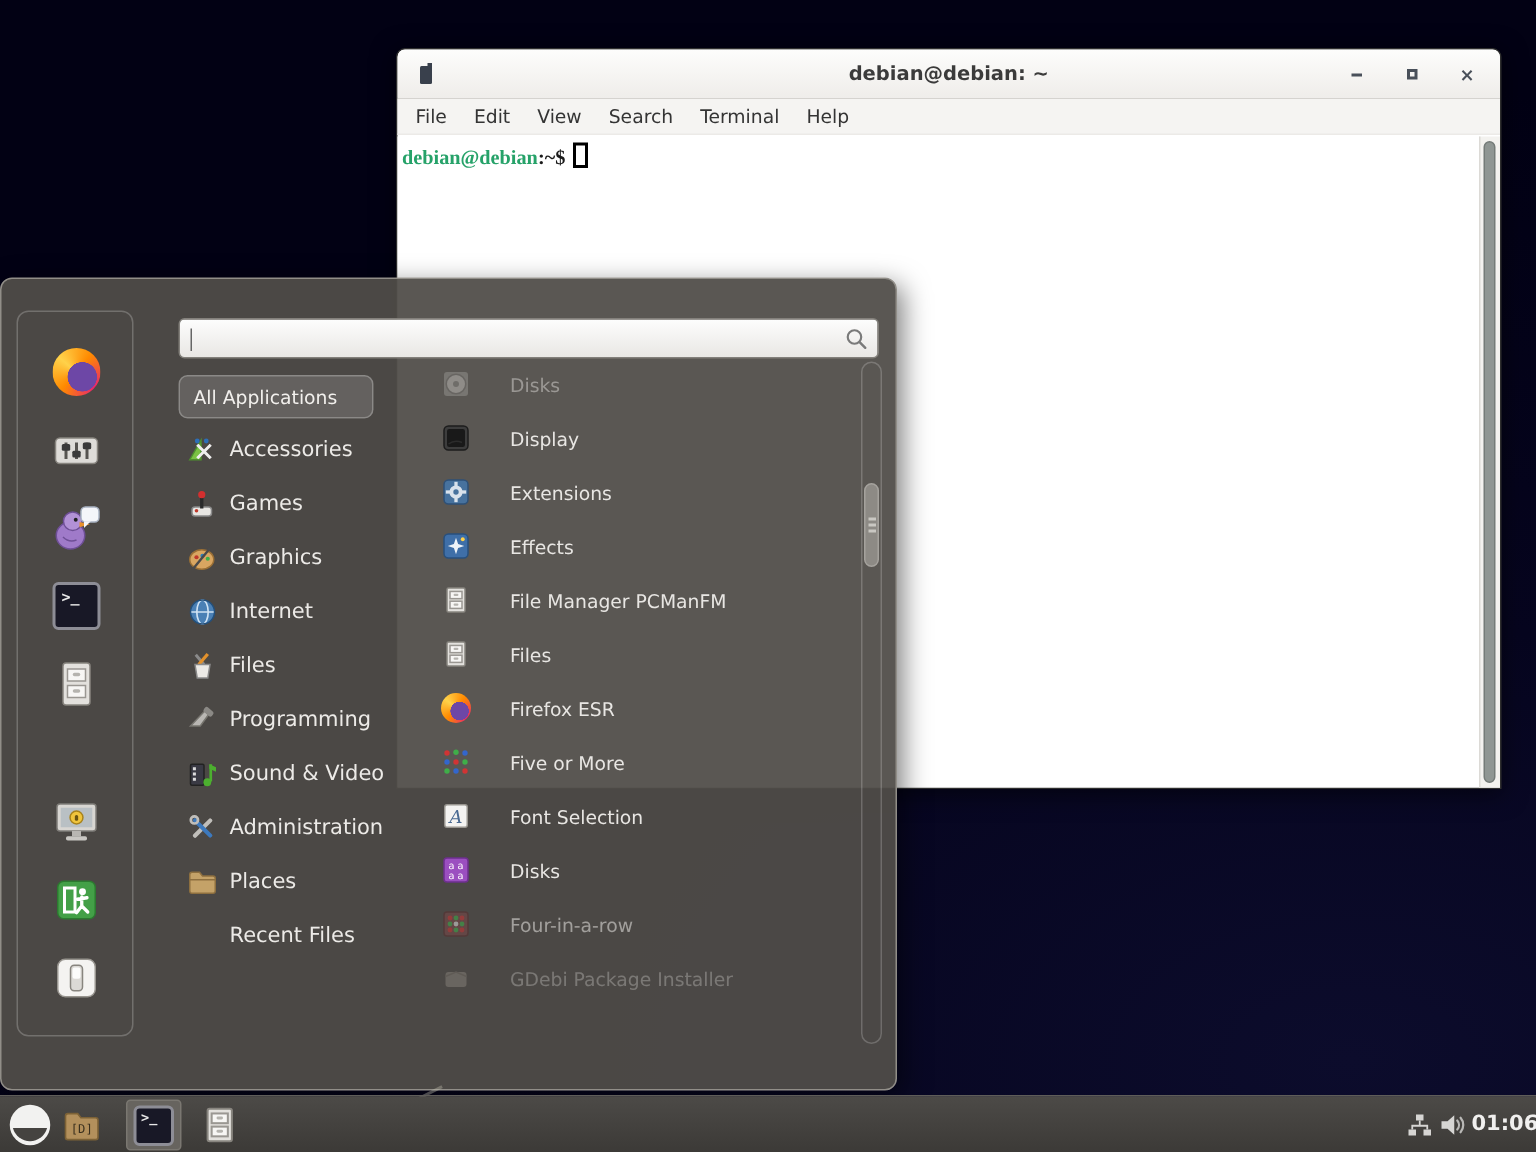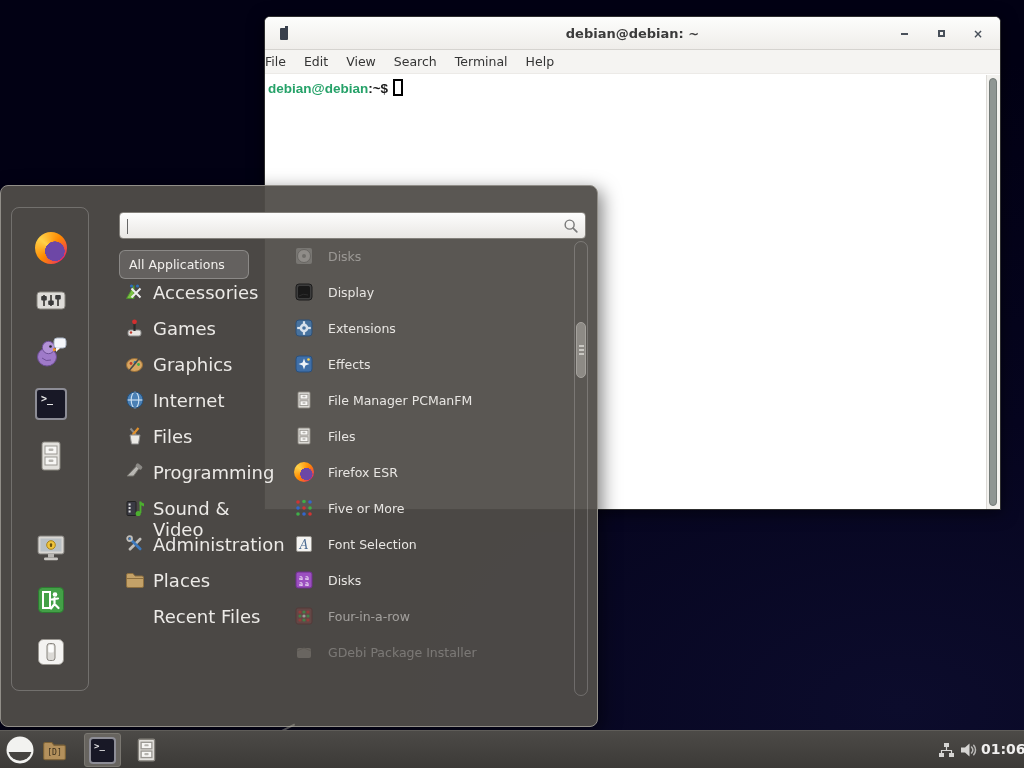--- a/index.html
+++ b/index.html
@@ -2,40 +2,40 @@
 <html><head>
 <meta charset="utf-8">
 <style>
   * { margin:0; padding:0; box-sizing:border-box; }
   html,body { width:1024px; height:768px; overflow:hidden; }
   body { font-family:"DejaVu Sans", sans-serif; }
   #screen { position:relative; width:1024px; height:768px; overflow:hidden;
     background: radial-gradient(1100px 650px at 88% 92%, #0c0c2c 0%, #06051f 45%, #020114 100%); }
 
   
-  #terminal-window { position:absolute; left:264px; top:16px; width:737px; height:494px;
+  #terminal-window { position:absolute; left:264px; top:32px; width:737px; height:494px;
     background:#ffffff; border:1px solid #2e2e2e; border-radius:6px 6px 0 0;
     box-shadow:0 3px 16px rgba(0,0,0,.55); z-index:1; }
   .titlebar { position:relative; height:33px; background:linear-gradient(#fdfdfc,#efedea);
     border-bottom:1px solid #d5d3cf; border-radius:5px 5px 0 0; }
   .titlebar-title { position:absolute; left:0; right:0; top:0; line-height:33px; text-align:center;
     font-size:13px; font-weight:bold; color:#3b3b3b; }
   .titlebar-appicon { position:absolute; left:15px; top:11px; width:8px; height:12px;
     background:#39404c; border-radius:1px; }
   .titlebar-appicon:after { content:""; position:absolute; left:5px; top:-2px; width:3px; height:4px; background:#39404c; }
   .win-controls { position:absolute; right:14px; top:0; height:33px; display:flex; align-items:center; gap:21px; }
   .wc { width:16px; height:16px; display:flex; align-items:center; justify-content:center; cursor:default; }
   .wc-min-glyph { width:7px; height:2px; background:#49505a; }
   .wc-max-glyph { width:7px; height:7px; border:2px solid #49505a; }
   .wc-close-glyph { color:#49505a; font-size:12px; font-weight:bold; line-height:1; }
-  .menubar { display:flex; align-items:center; height:24px; background:#f5f4f2; gap:18px;
+  .menubar { display:flex; align-items:center; height:24px; background:#f5f4f2; padding-left:12px; gap:18px;
     font-size:12.5px; color:#343434; border-bottom:1px solid #eceae7; }
   .menubar span { cursor:default; }
   .term-content { position:absolute; left:0; top:58px; right:0; bottom:0; background:#fff; }
-  .prompt-line { position:absolute; left:3px; top:4px; font-family:Liberation Sans, sans-serif;
+  .prompt-line { position:absolute; left:3px; top:4px; font-family:Liberation Serif, serif;
     font-size:13.5px; font-weight:bold; white-space:pre; }
   .prompt-user { color:#26a269; }
   .prompt-rest { color:#1a1a1a; }
   .term-cursor { display:inline-block; width:10px; height:17px; border:2px solid #000;
     vertical-align:text-bottom; margin-left:5px; background:#fff; }
   .term-scrollbar { position:absolute; right:0; top:0; bottom:0; width:14px; background:#f3f2ef;
     border-left:1px solid #dcdad6; }
   .term-scroll-thumb { position:absolute; left:2px; right:3px; top:3px; bottom:3px;
     background:#8f9693; border:1px solid #747b78; border-radius:5px; }
 
@@ -56,27 +56,27 @@
   #search-input { position:absolute; left:6px; top:2px; width:430px; height:21px; border:none; outline:none;
     background:transparent; font-size:13px; color:#333; caret-color:#555; }
   .search-caret { position:absolute; left:7px; top:6px; width:1px; height:15px; background:#666; }
   .search-mag { position:absolute; right:5px; top:4px; }
 
   #all-apps-btn { position:absolute; left:118px; top:64px; width:130px; height:29px;
     background:rgba(255,255,255,.14); border:1px solid rgba(255,255,255,.25); border-radius:6px;
     color:#f2f0ed; font-size:12.5px; display:flex; align-items:center; padding-left:9px; cursor:pointer; }
 
   #categories { position:absolute; left:120px; top:96px; width:150px; }
-  .cat-row { height:36px; display:flex; align-items:flex-start; gap:8px; padding-left:4px;
-    color:#eceae7; font-size:18px; cursor:pointer; }
+  .cat-row { height:36px; display:flex; align-items:center; gap:8px; padding-left:4px;
+    color:#eceae7; font-size:14px; cursor:pointer; }
   .cat-icon { width:20px; height:20px; flex:0 0 20px; }
   .cat-row.no-icon { padding-left:32px; }
 
   #apps { position:absolute; left:293px; top:52px; width:282px; }
-  .app-row { height:36px; display:flex; align-items:center; gap:14px; color:#e8e6e3;
+  .app-row { height:36px; display:flex; align-items:center; gap:26px; color:#e8e6e3;
     font-size:12.5px; cursor:pointer; }
   .app-icon { width:20px; height:20px; flex:0 0 20px; }
   .dim-45 { opacity:.45; } .dim-55 { opacity:.55; } .dim-30 { opacity:.30; }
 
   #apps-scrollbar { position:absolute; left:573px; top:55px; width:14px; height:455px;
     border:1px solid rgba(255,255,255,.20); border-radius:7px; }
   #apps-scroll-thumb { position:absolute; left:1px; top:80px; width:10px; height:56px;
     background:#8d8a85; border:1px solid #a5a29d; border-radius:5px; }
   #apps-scroll-thumb .grip { position:absolute; left:2px; width:5px; height:1.5px; background:#c9c7c2; }
   .firefox-ball { border-radius:50%;

